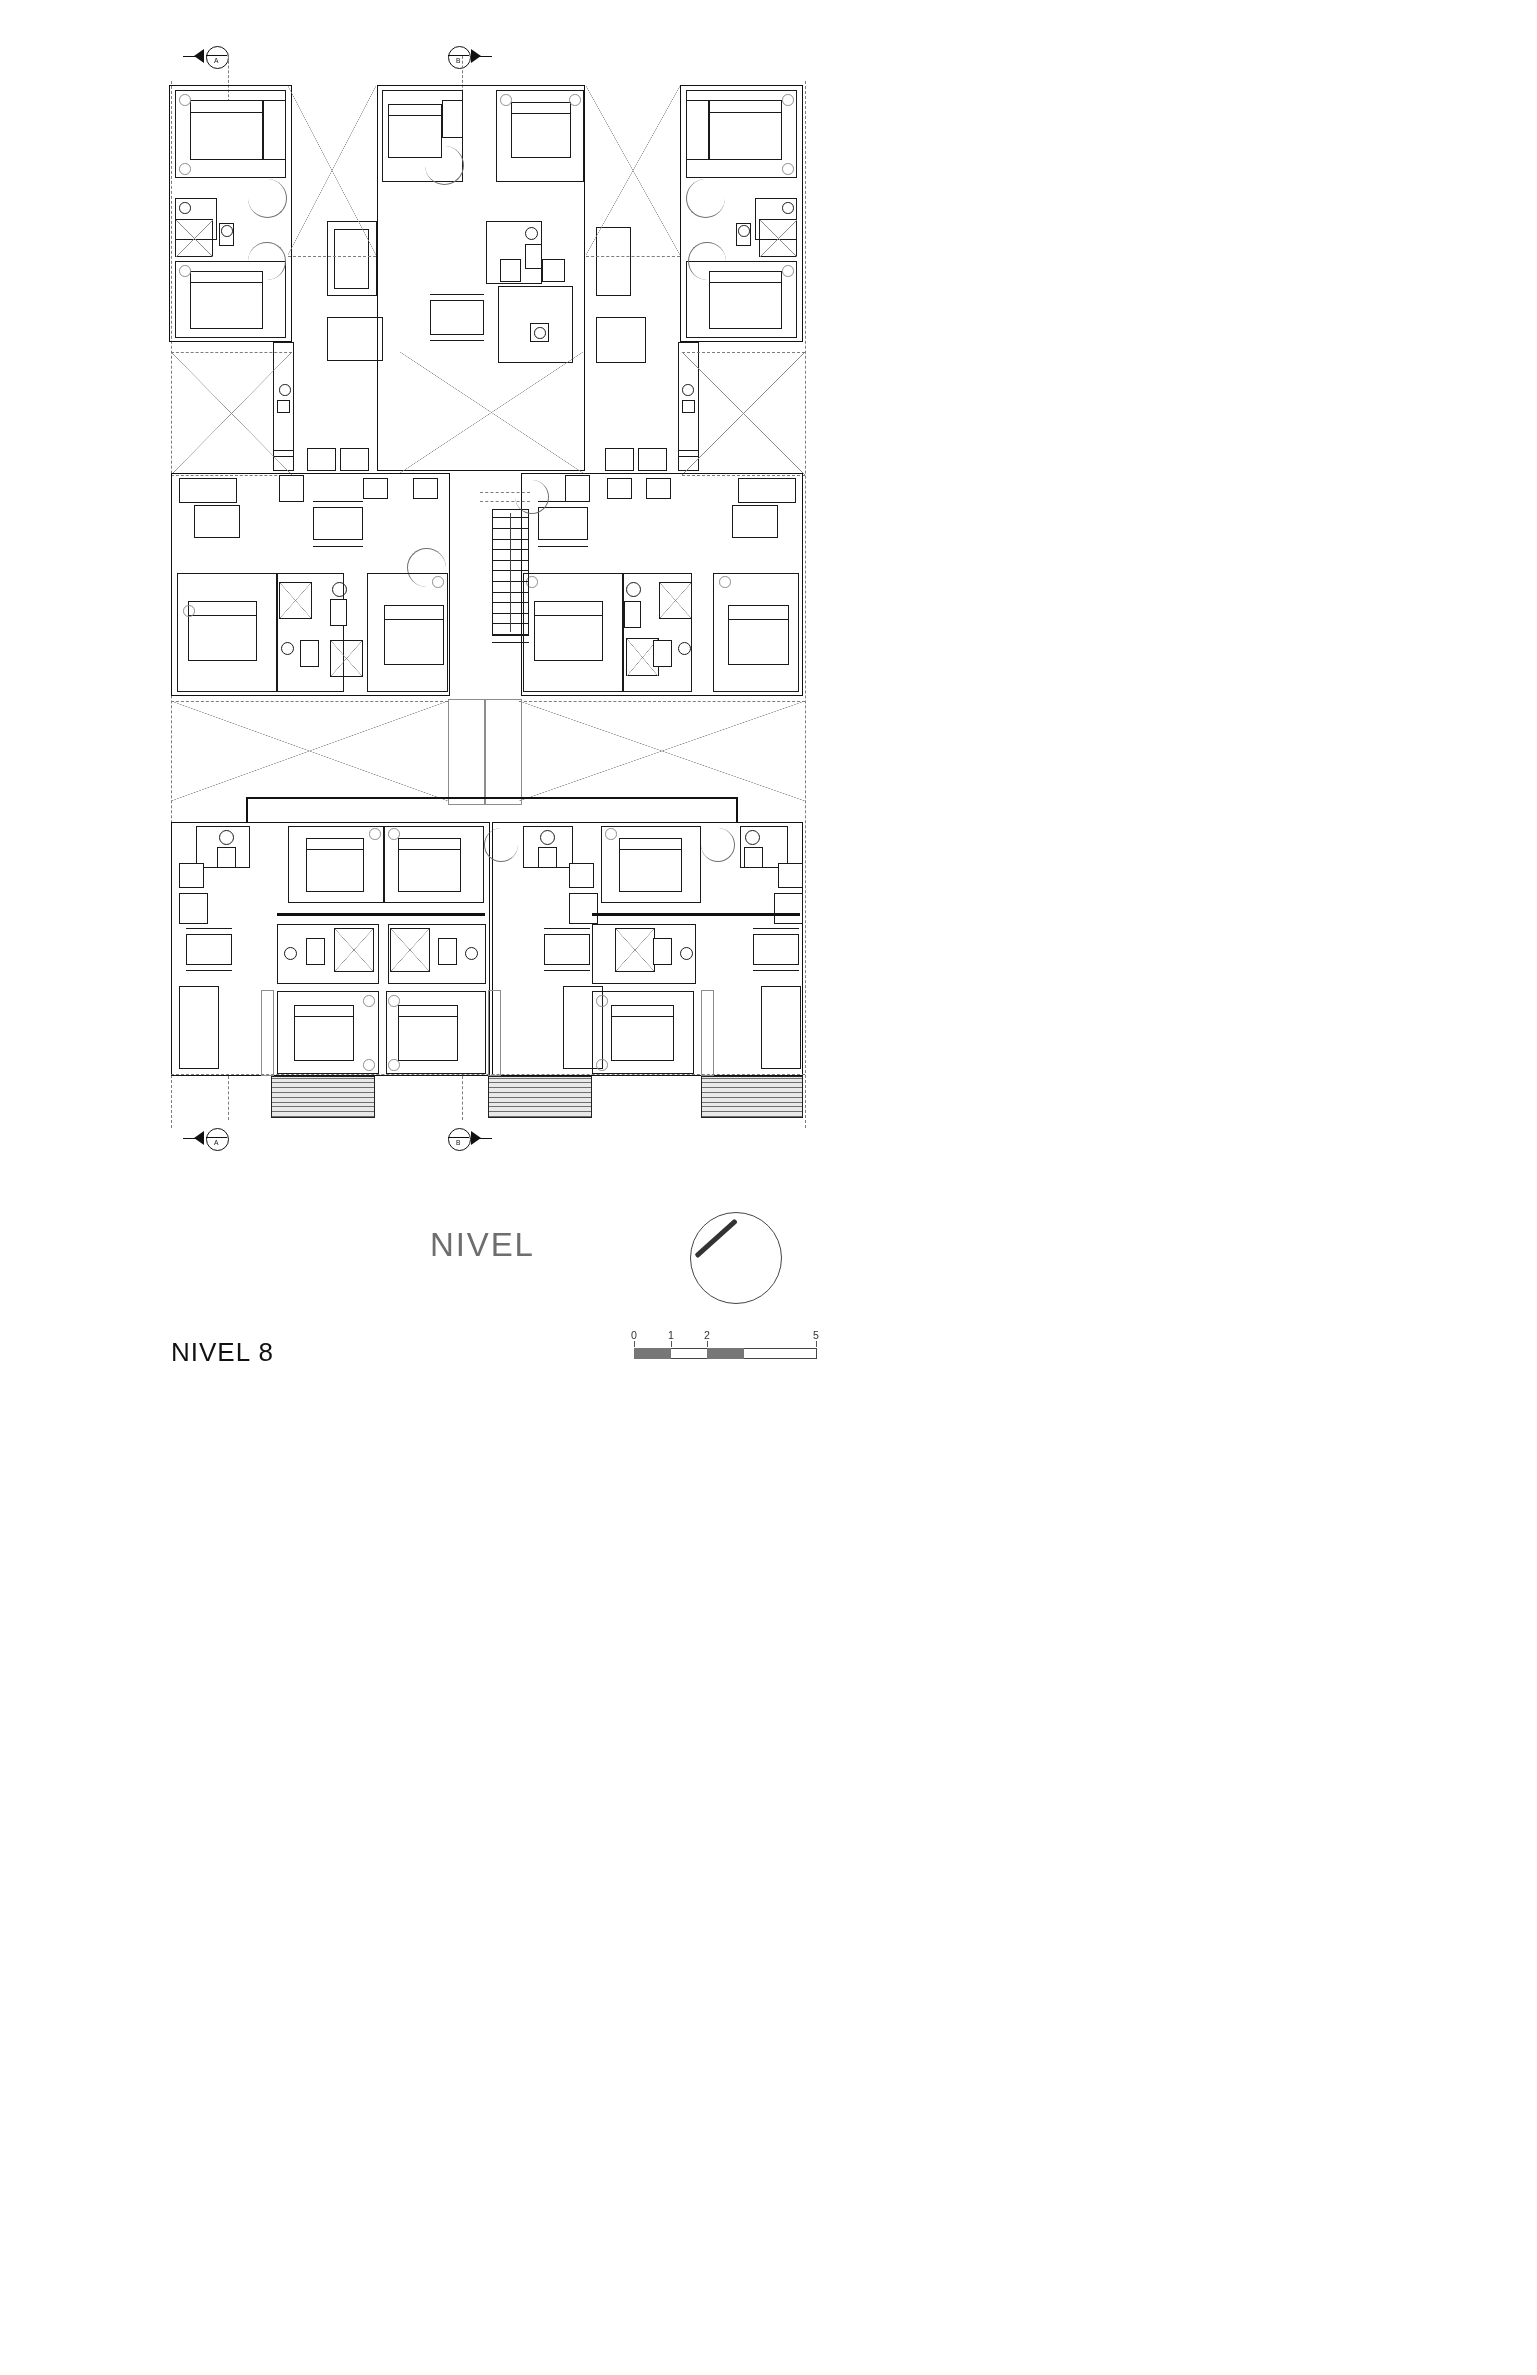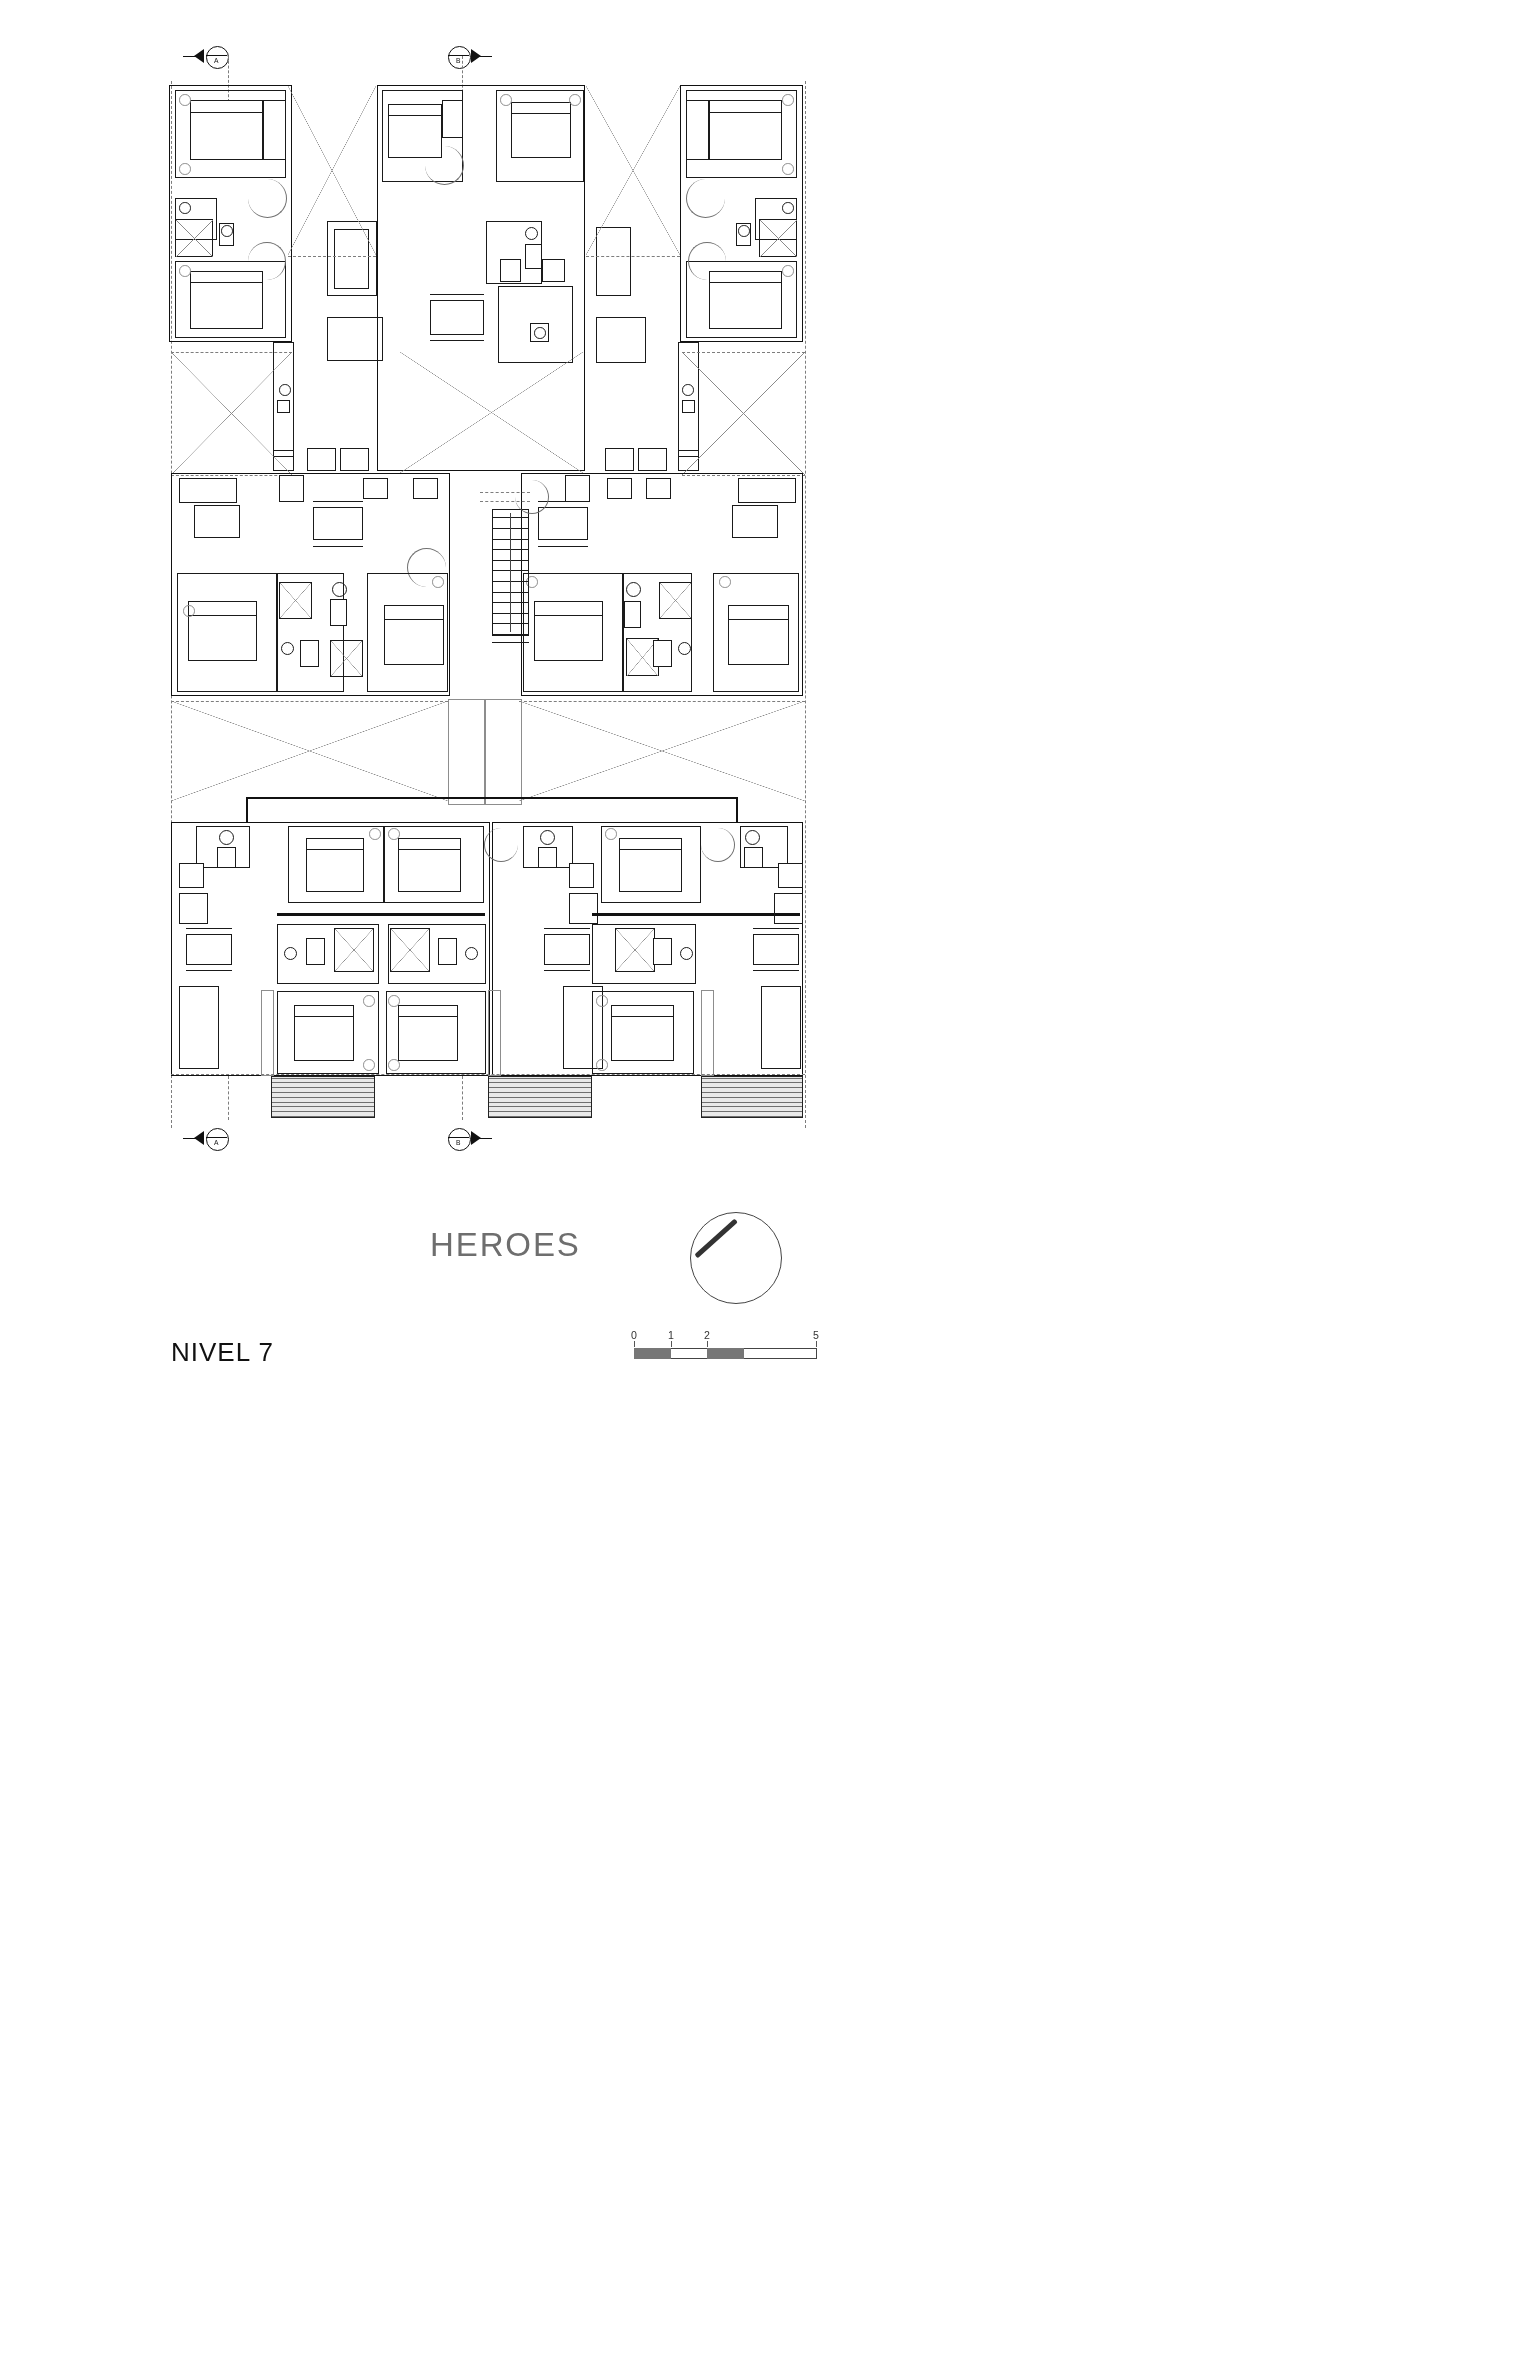--- a/index.html
+++ b/index.html
@@ -388,22 +388,22 @@
       <div class="stem"></div>
   </div>
   <div class="sec right" style="left:440px;top:1120px;">
     <div class="ring"></div>
       <div class="bar"></div>
     <div class="lbl">B</div>
     <div class="tri"></div>
       <div class="stem"></div>
   </div>
 
-  <div class="t-heroes" style="left:430px;top:1226px;">HEROES</div>
-  <div class="t-nivel" style="left:171px;top:1337px;">NIVEL 7</div>
+  <div class="t-heroes" style="left:430px;top:1226px;">NIVEL</div>
+  <div class="t-nivel" style="left:171px;top:1337px;">NIVEL 8</div>
 
   <div class="north" style="left:690px;top:1212px;">
     <div class="c"></div>
     <div class="needle"></div>
   </div>
 
   <div class="scale" style="left:634px;top:1335px;width:192px;height:33px;">
     <div class="bar" style="left:0;top:13.4px;width:183px;"></div>
     <div class="fill" style="left:0;top:13.4px;width:37px;"></div>
     <div class="fill" style="left:73px;top:13.4px;width:37px;"></div>

